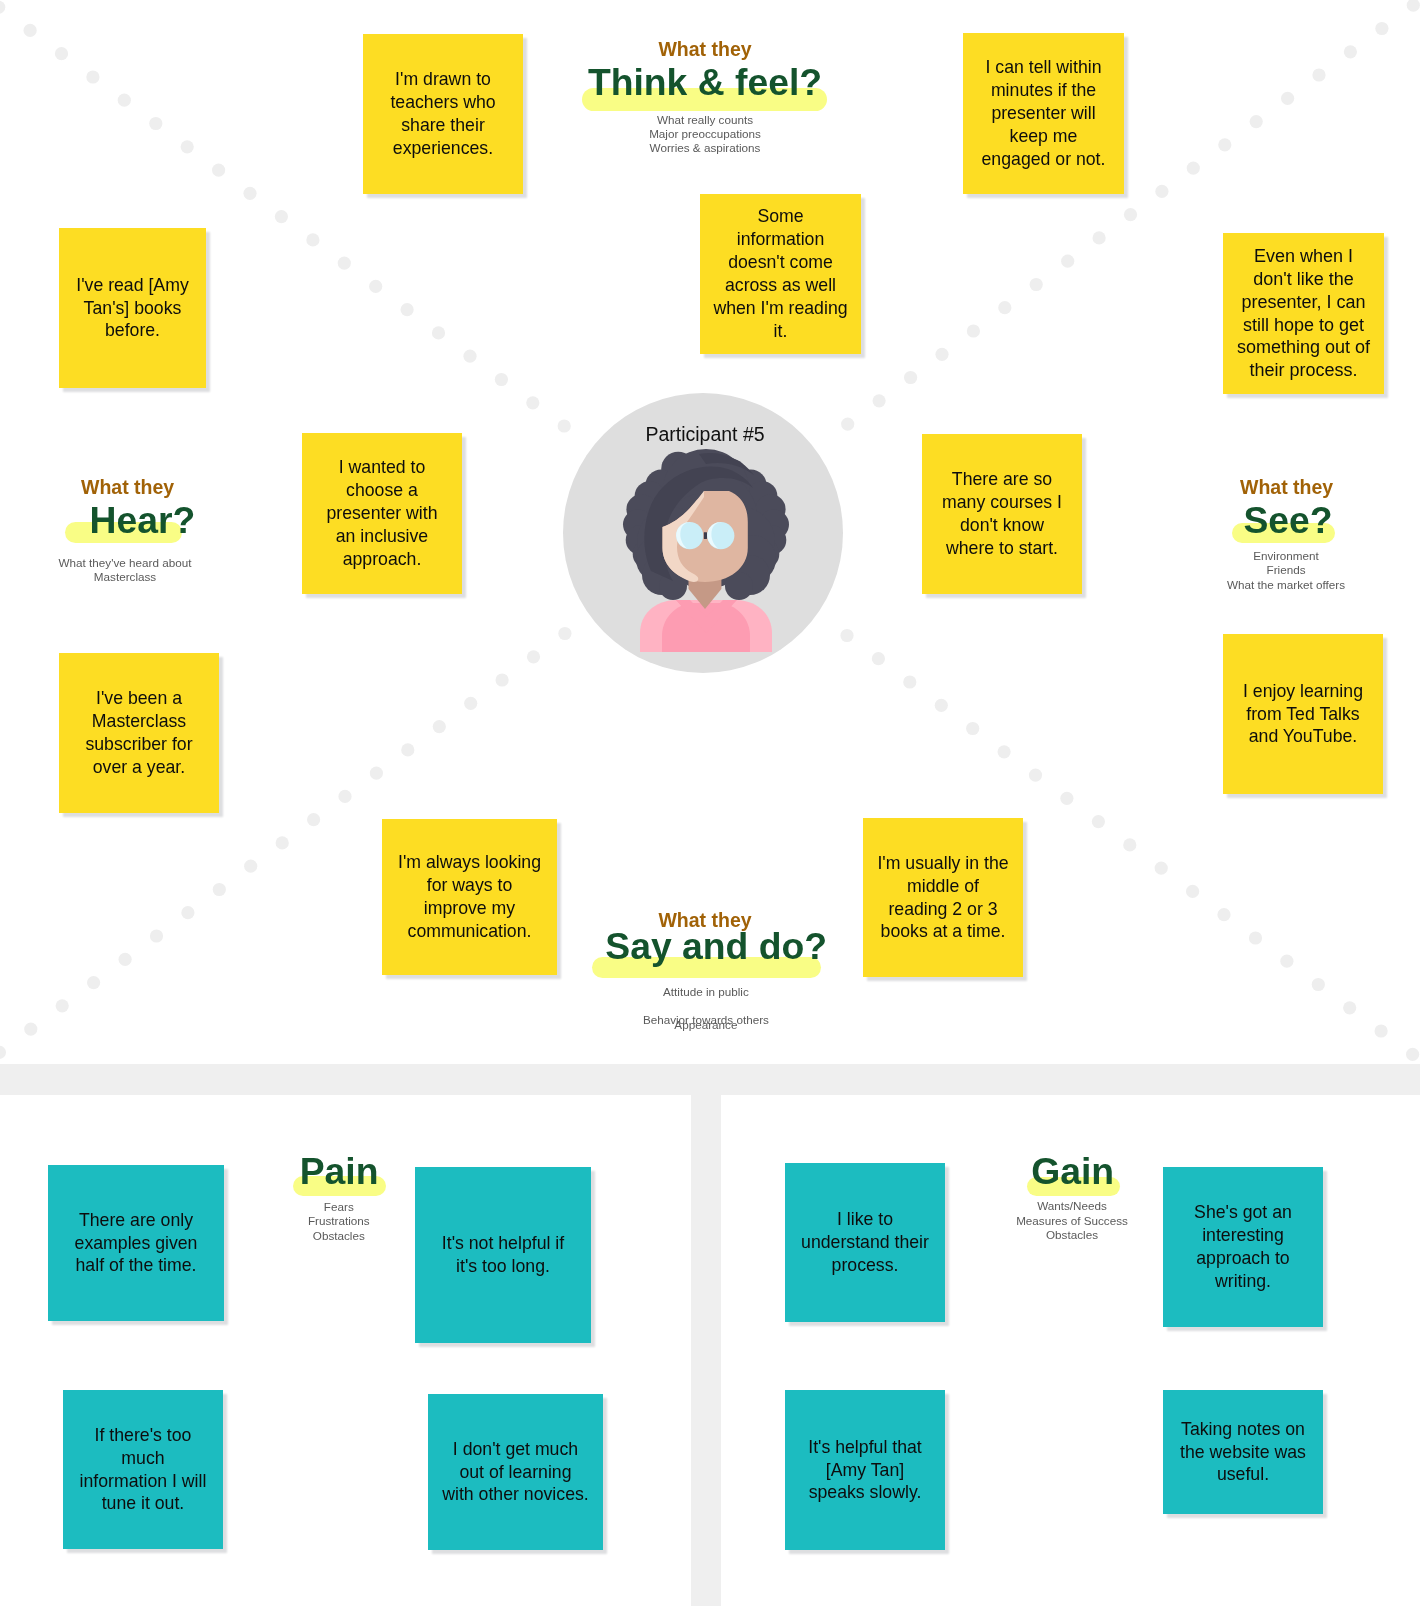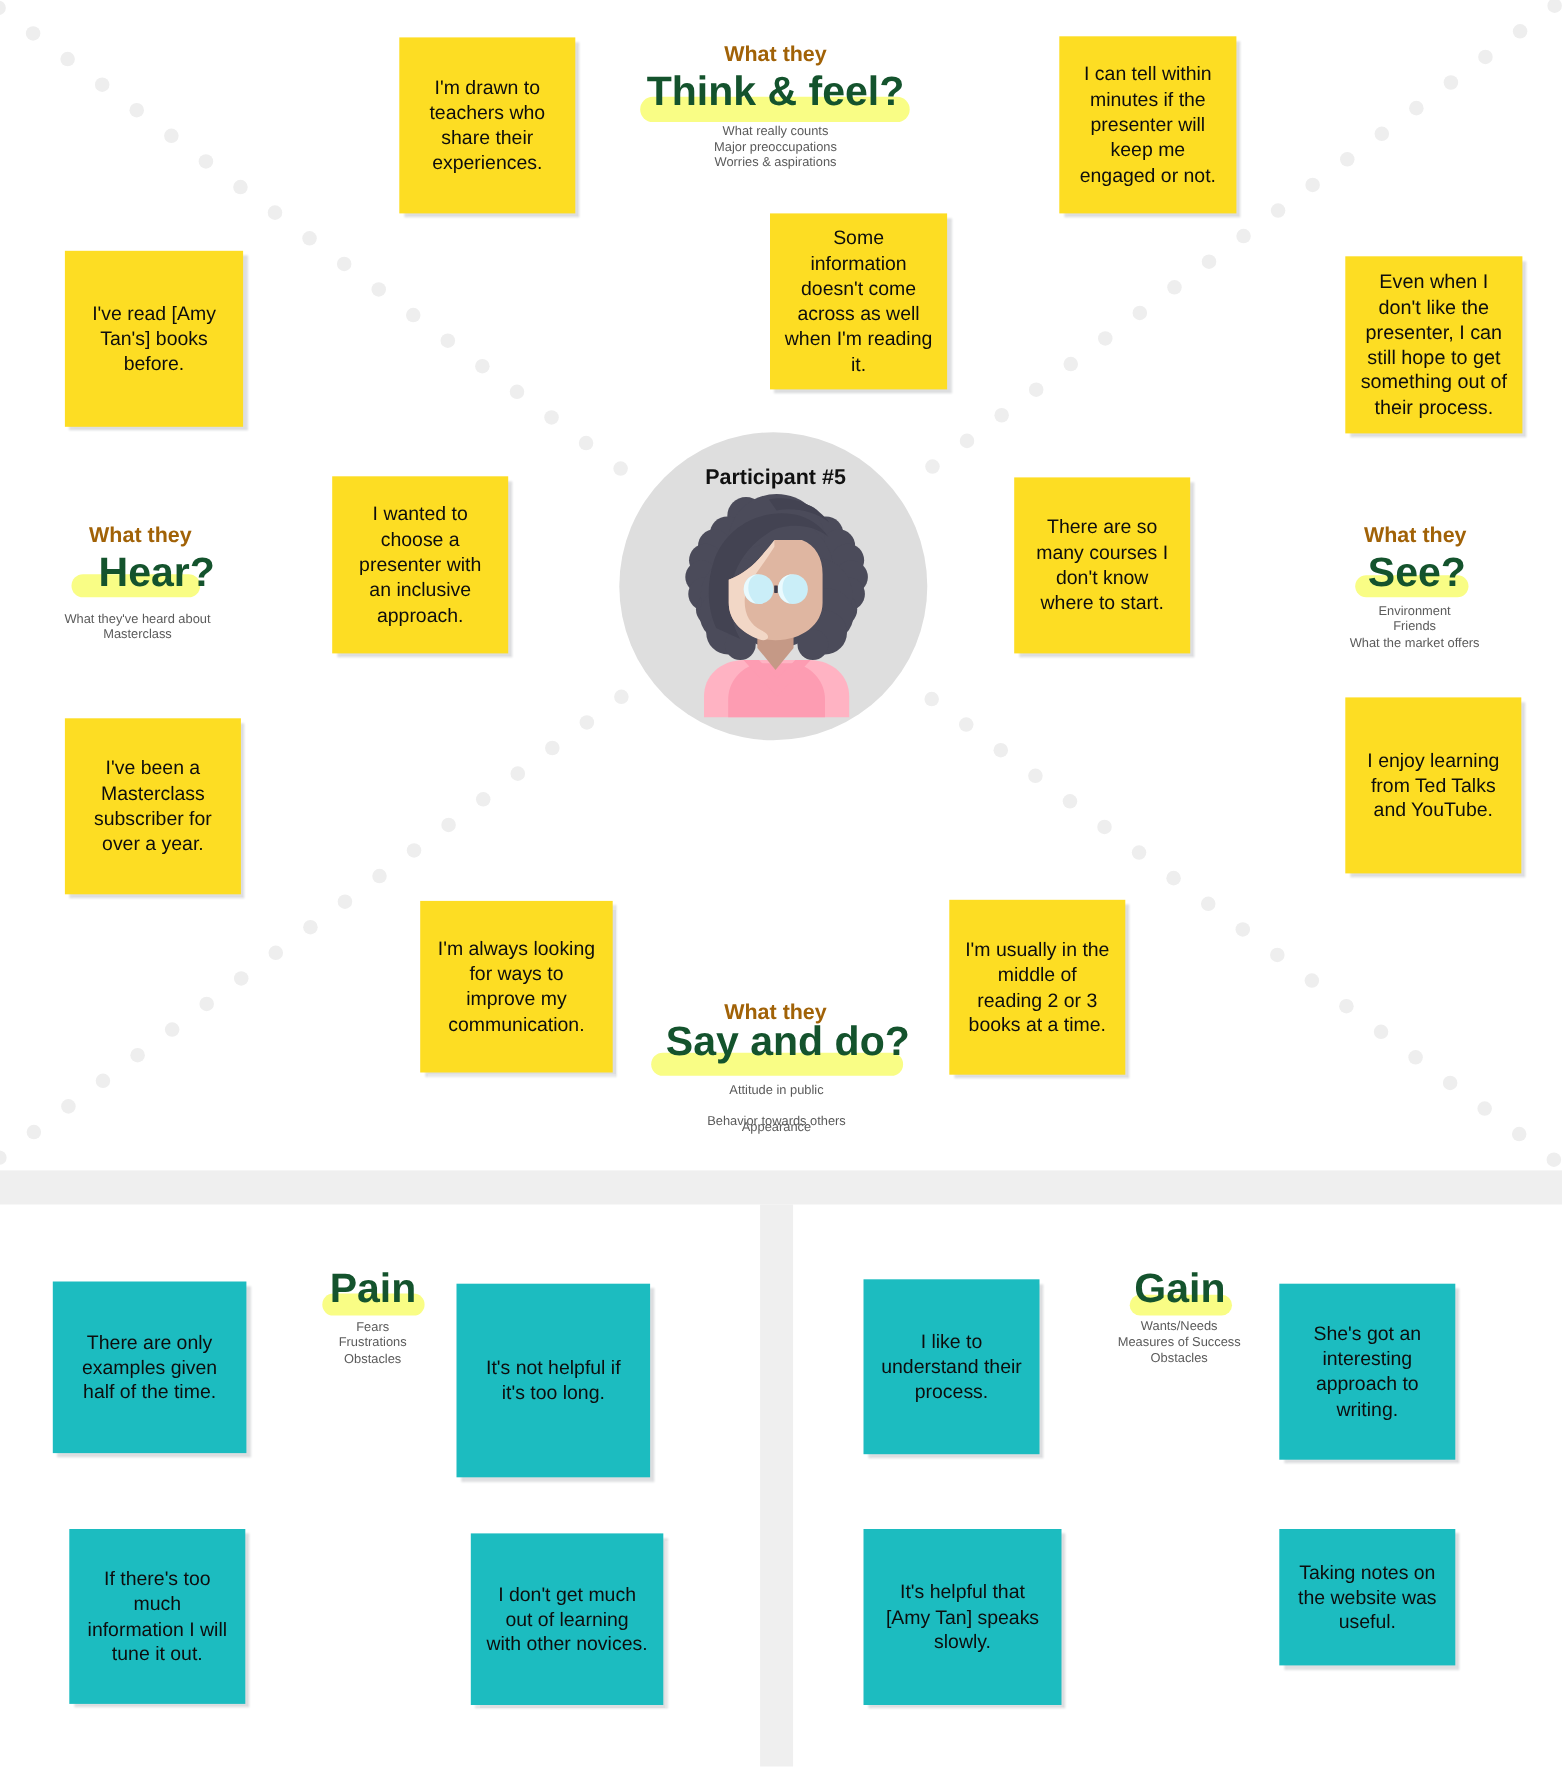--- a/index.html
+++ b/index.html
@@ -8,21 +8,21 @@
         -webkit-font-smoothing:antialiased;}
   .canvas{position:absolute;left:0;top:0;width:1420px;height:1606px;}
   .dots{position:absolute;left:0;top:0;width:1420px;height:1606px;}
   .note{position:absolute;display:flex;align-items:center;justify-content:center;text-align:center;
         box-shadow:4px 4px 2px 0 #dddee0;color:#0d0d0d;line-height:22.9px;}
   .note span{display:block;padding:0 13px;transform:translateZ(0);}
   .note.wide span{padding:0 14px;}
   .note.y{background:#fddd23;}
   .note.t{background:#1cbcc0;}
   .avatar-wrap{position:absolute;border-radius:50%;background:#dedede;overflow:hidden;}
-  .avatar-name{position:absolute;text-align:center;font-weight:bold;color:#111;line-height:1;transform:translateZ(0);}
+  .avatar-name{position:absolute;text-align:center;font-weight:normal;color:#111;line-height:1;transform:translateZ(0);}
   .quad{position:absolute;left:0;top:0;}
   .hl{position:absolute;background:#f9fd85;border-radius:999px;}
   .qline{position:absolute;text-align:center;white-space:nowrap;line-height:1;transform:translateZ(0);}
   .pre{font-weight:bold;color:#a16207;}
   .big{font-weight:bold;color:#14532d;}
   .sub{color:#5a5a5a;}
   .band{position:absolute;background:#efefef;}
 </style>
 </head>
 <body>
@@ -112,21 +112,21 @@
 
   <div class="band" style="left:0;top:1064px;width:1420px;height:30.5px"></div>
   <div class="band" style="left:691.2px;top:1094.5px;width:29.8px;height:512px"></div>
 
   <div class="note y" style="left:363px;top:34px;width:160px;height:160px;font-size:17.7px">
       <span>I'm drawn to teachers who share their experiences.</span>
     </div>
   <div class="note y" style="left:963px;top:33px;width:161px;height:161px;font-size:17.7px">
       <span>I can tell within minutes if the presenter will keep me engaged or not.</span>
     </div>
-  <div class="note y" style="left:59px;top:228px;width:162px;height:160px;font-size:17.7px">
+  <div class="note y" style="left:59px;top:228px;width:147px;height:160px;font-size:17.7px">
       <span>I've read [Amy Tan's] books before.</span>
     </div>
   <div class="note y" style="left:700px;top:194px;width:161px;height:160px;font-size:17.7px">
       <span>Some information doesn't come across as well when I'm reading it.</span>
     </div>
   <div class="note y" style="left:1223px;top:233px;width:161px;height:161px;font-size:18px">
       <span>Even when I don't like the presenter, I can still hope to get something out of their process.</span>
     </div>
   <div class="note y" style="left:302px;top:433px;width:160px;height:161px;font-size:17.7px">
       <span>I wanted to choose a presenter with an inclusive approach.</span>
@@ -157,21 +157,21 @@
     </div>
   <div class="note t" style="left:1163px;top:1167px;width:160px;height:160px;font-size:17.7px">
       <span>She's got an interesting approach to writing.</span>
     </div>
   <div class="note t" style="left:63px;top:1390px;width:160px;height:159px;font-size:17.7px">
       <span>If there's too much information I will tune it out.</span>
     </div>
   <div class="note t wide" style="left:428px;top:1394px;width:175px;height:156px;font-size:17.7px">
       <span>I don't get much out of learning with other novices.</span>
     </div>
-  <div class="note t" style="left:785px;top:1390px;width:180px;height:160px;font-size:17.7px">
+  <div class="note t" style="left:785px;top:1390px;width:160px;height:160px;font-size:17.7px">
       <span>It's helpful that [Amy Tan] speaks slowly.</span>
     </div>
   <div class="note t" style="left:1163px;top:1390px;width:160px;height:124px;font-size:17.7px">
       <span>Taking notes on the website was useful.</span>
     </div>
 
   <div class="quad">
       <div class="hl" style="left:581.8px;top:88.4px;width:245.4px;height:22.4px"></div>
       <div class="qline pre" style="left:405.0px;top:39.52px;width:600px;font-size:19.5px">What they</div>
       <div class="qline big" style="left:405.0px;top:64.45px;width:600px;font-size:37.3px">Think &amp; feel?</div>

